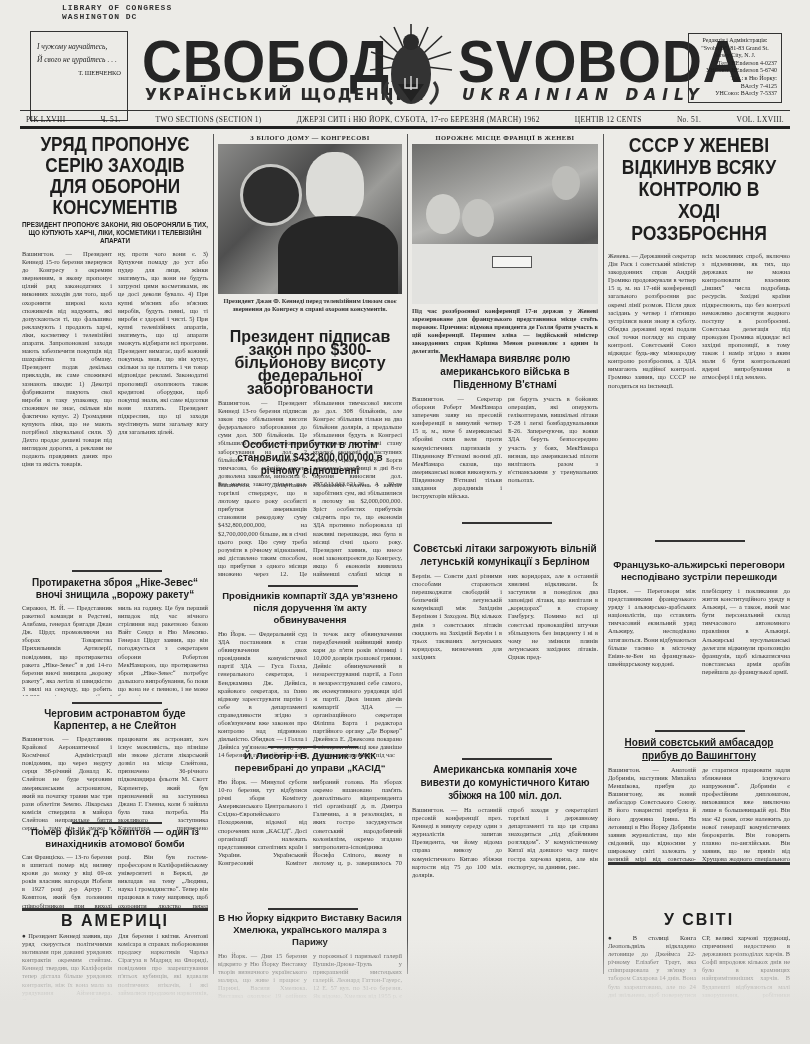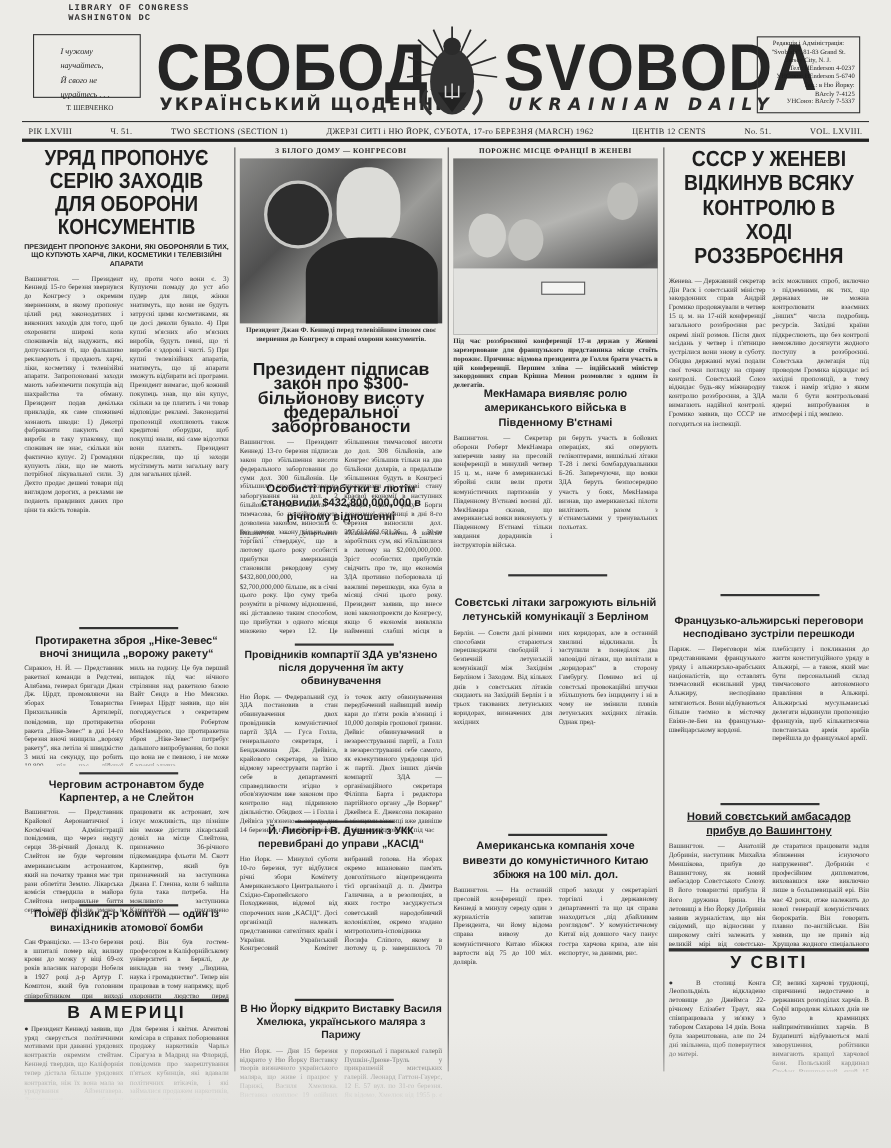--- a/index.html
+++ b/index.html
@@ -1,19 +1,19 @@
 <!DOCTYPE html>
 <html><head>
 <meta charset="utf-8">
 <style>
 *{box-sizing:border-box;margin:0;padding:0;}
 html,body{width:810px;height:1044px;overflow:hidden;}
 body{background:#ecebe7;color:#1c1c1c;font-family:"Liberation Serif","DejaVu Serif",serif;position:relative;}
 .stamp{position:absolute;left:62px;top:3px;font-family:"Liberation Mono",monospace;font-size:8px;font-weight:bold;line-height:9px;color:#333;letter-spacing:1px;}
-.motto{position:absolute;left:30px;top:31px;width:98px;height:58px;border:1.5px solid #333;padding:8px 24px;font-size:7.5px;font-style:italic;line-height:13px;}
+.motto{position:absolute;left:30px;top:31px;width:98px;height:90px;border:1.5px solid #333;padding:8px 6px;font-size:7.5px;font-style:italic;line-height:13px;}
 .motto .author{font-style:normal;text-align:right;font-size:6.5px;}
 .title-cyr{position:absolute;left:142px;top:34px;font-family:"Liberation Sans","DejaVu Sans",sans-serif;font-weight:bold;font-size:60px;line-height:55px;letter-spacing:1px;transform:scaleX(.92);transform-origin:left;color:#252525;}
 .sub-cyr{position:absolute;left:145px;top:86px;font-family:"DejaVu Sans",sans-serif;font-weight:bold;font-size:15.5px;letter-spacing:1.8px;color:#2a2a2a;}
 .title-lat{position:absolute;left:458px;top:34px;font-family:"Liberation Sans","DejaVu Sans",sans-serif;font-weight:bold;font-size:60px;line-height:55px;letter-spacing:1px;transform:scaleX(.92);transform-origin:left;color:#252525;}
 .sub-lat{position:absolute;left:462px;top:86px;font-family:"DejaVu Sans",sans-serif;font-weight:bold;font-style:italic;font-size:15.5px;letter-spacing:6px;color:#2a2a2a;}
 .emblem{position:absolute;left:368px;top:22px;width:86px;height:86px;}
 .address{position:absolute;left:688px;top:33px;width:94px;height:70px;border:1.5px solid #333;padding:3px 4px;font-size:6px;line-height:7.6px;text-align:center;}
 .address .r{text-align:right;}
 .dateline{position:absolute;left:20px;top:110px;width:770px;height:16px;border-top:1px solid #333;display:flex;justify-content:space-between;font-size:7.5px;padding:4px 6px 0;white-space:nowrap;}
 .dateline span{letter-spacing:.3px;}
@@ -252,20 +252,20 @@
 <div class="col" style="left:608px;top:736px;width:182px;">
   <div class="head" style="font-size:10px;line-height:13px;text-decoration:underline;">Новий совєтський амбасадор прибув до Вашингтону</div>
   <div class="two" style="height:98px;overflow:hidden;margin-top:4px;">
     <div class="body">Вашингтон. — Анатолій Добринін, наступник Михайла Меншікова, прибув до Вашингтону, як новий амбасадор Совєтського Союзу. В його товаристві прибула й його дружина Ірина. На летовищі в Ню Йорку Добринін заявив журналістам, що він свідомий, що відносини у широкому світі залежать у великій мірі від совєтсько-американських взаємин, та що він „буде</div>
     <div class="body">де старатися працювати задля зближення існуючого напруження“. Добринін є професійним дипломатом, виховавшся вже виключно лише в большевицькій ері. Він має 42 роки, отже належить до нової генерації комуністичних бюрократів. Він говорить плавно по-англійськи. Він заявив, що не привіз від Хрущова жодного спеціального листа до през. Кеннеді.</div>
   </div>
 </div>
 <div class="hrule" style="left:608px;top:862px;width:182px;height:3px;"></div>
 
 <div class="col" style="left:608px;top:866px;width:182px;">
-  <div class="head" style="font-size:16px;line-height:20px;letter-spacing:2px;">У СВІТІ</div>
+  <div class="head" style="font-size:16px;line-height:20px;letter-spacing:2px;margin-top:44px;">У СВІТІ</div>
   <div class="two" style="height:84px;overflow:hidden;margin-top:4px;">
     <div class="body bullet">В столиці Конга Леопольдвіль відкладено летовище до Джеймса 22-річному Елізабет Траут, яка співпрацювала у зв'язку з табором Сахарова 14 днів. Вона була заарештована, але по 24 дні звільнена, щоб повернутися до матері.</div>
     <div class="body">СР, великі харчові труднощі, спричинені недостачею в державних розподілах харчів. В Софії впродовж кількох днів не було в крамницях найпримітивніших харчів. В Будапешті відбуваються малі заворушення, робітники вимагають кращої харчової бази. Польський кардинал Стефан Вишинський, який 15 грудня ц. р. прибув до Риму на</div>
   </div>
 </div>
 
 <div class="shadow"></div>
 
 </body></html>

